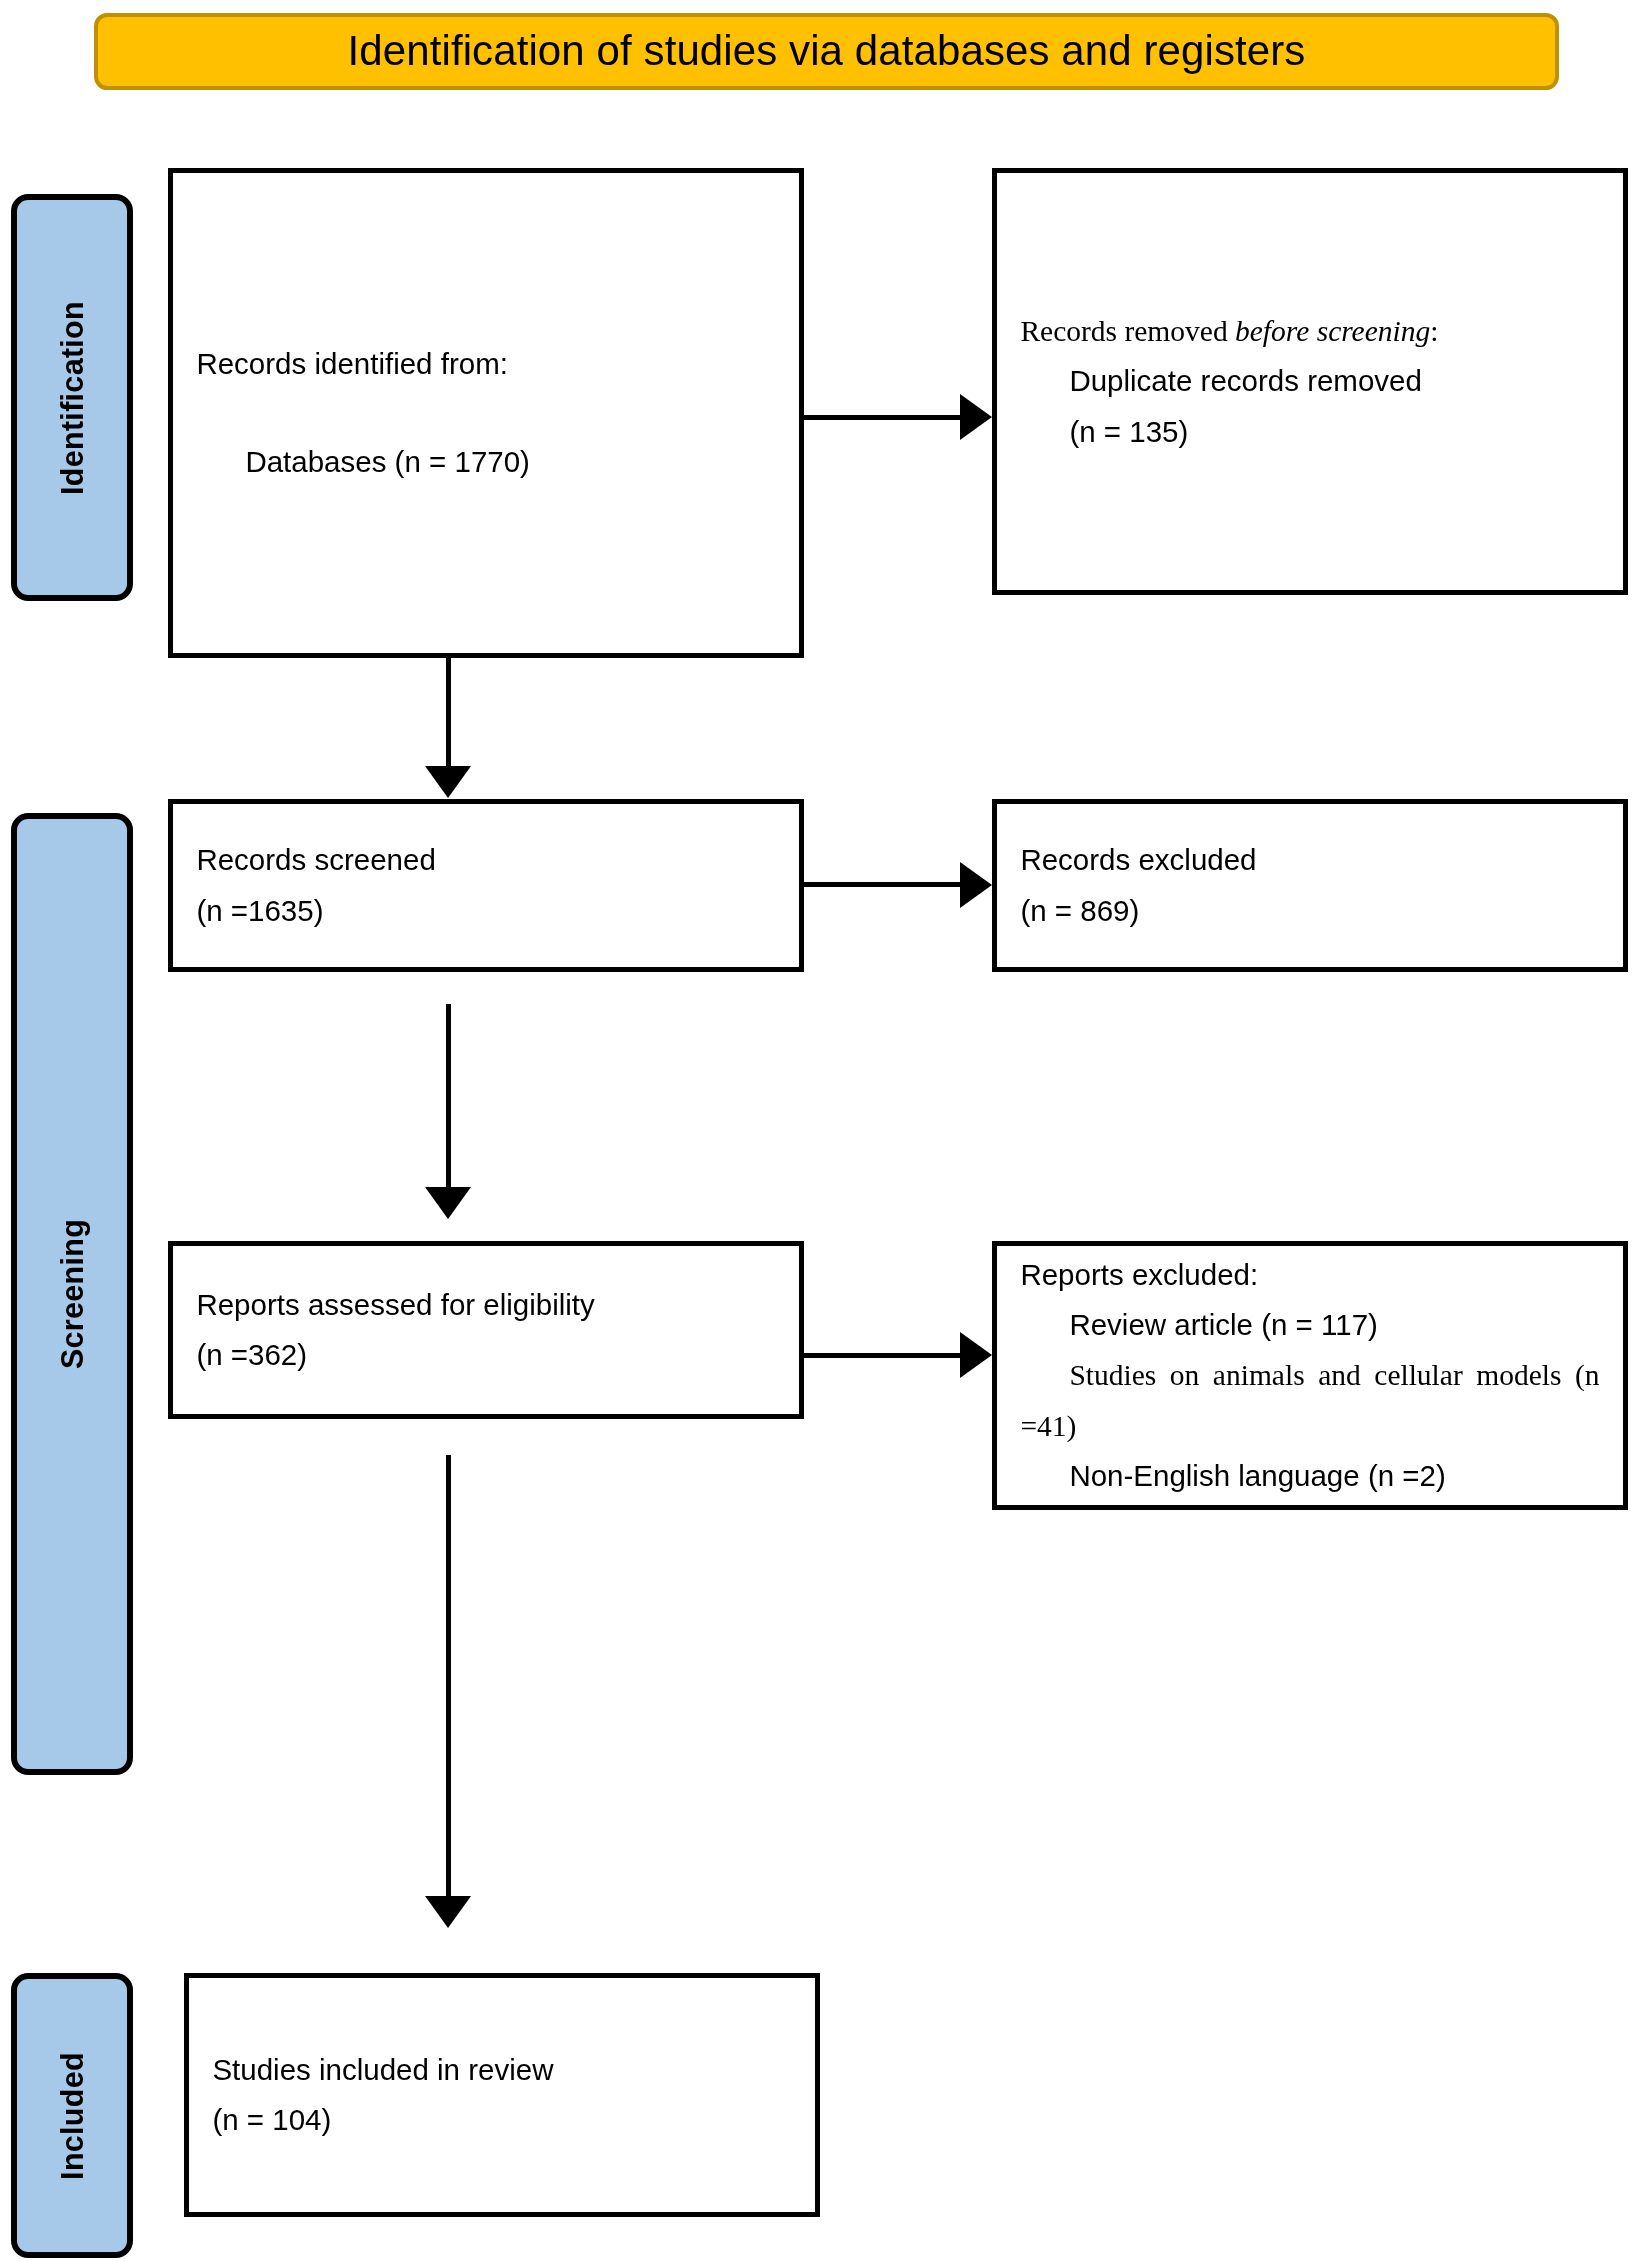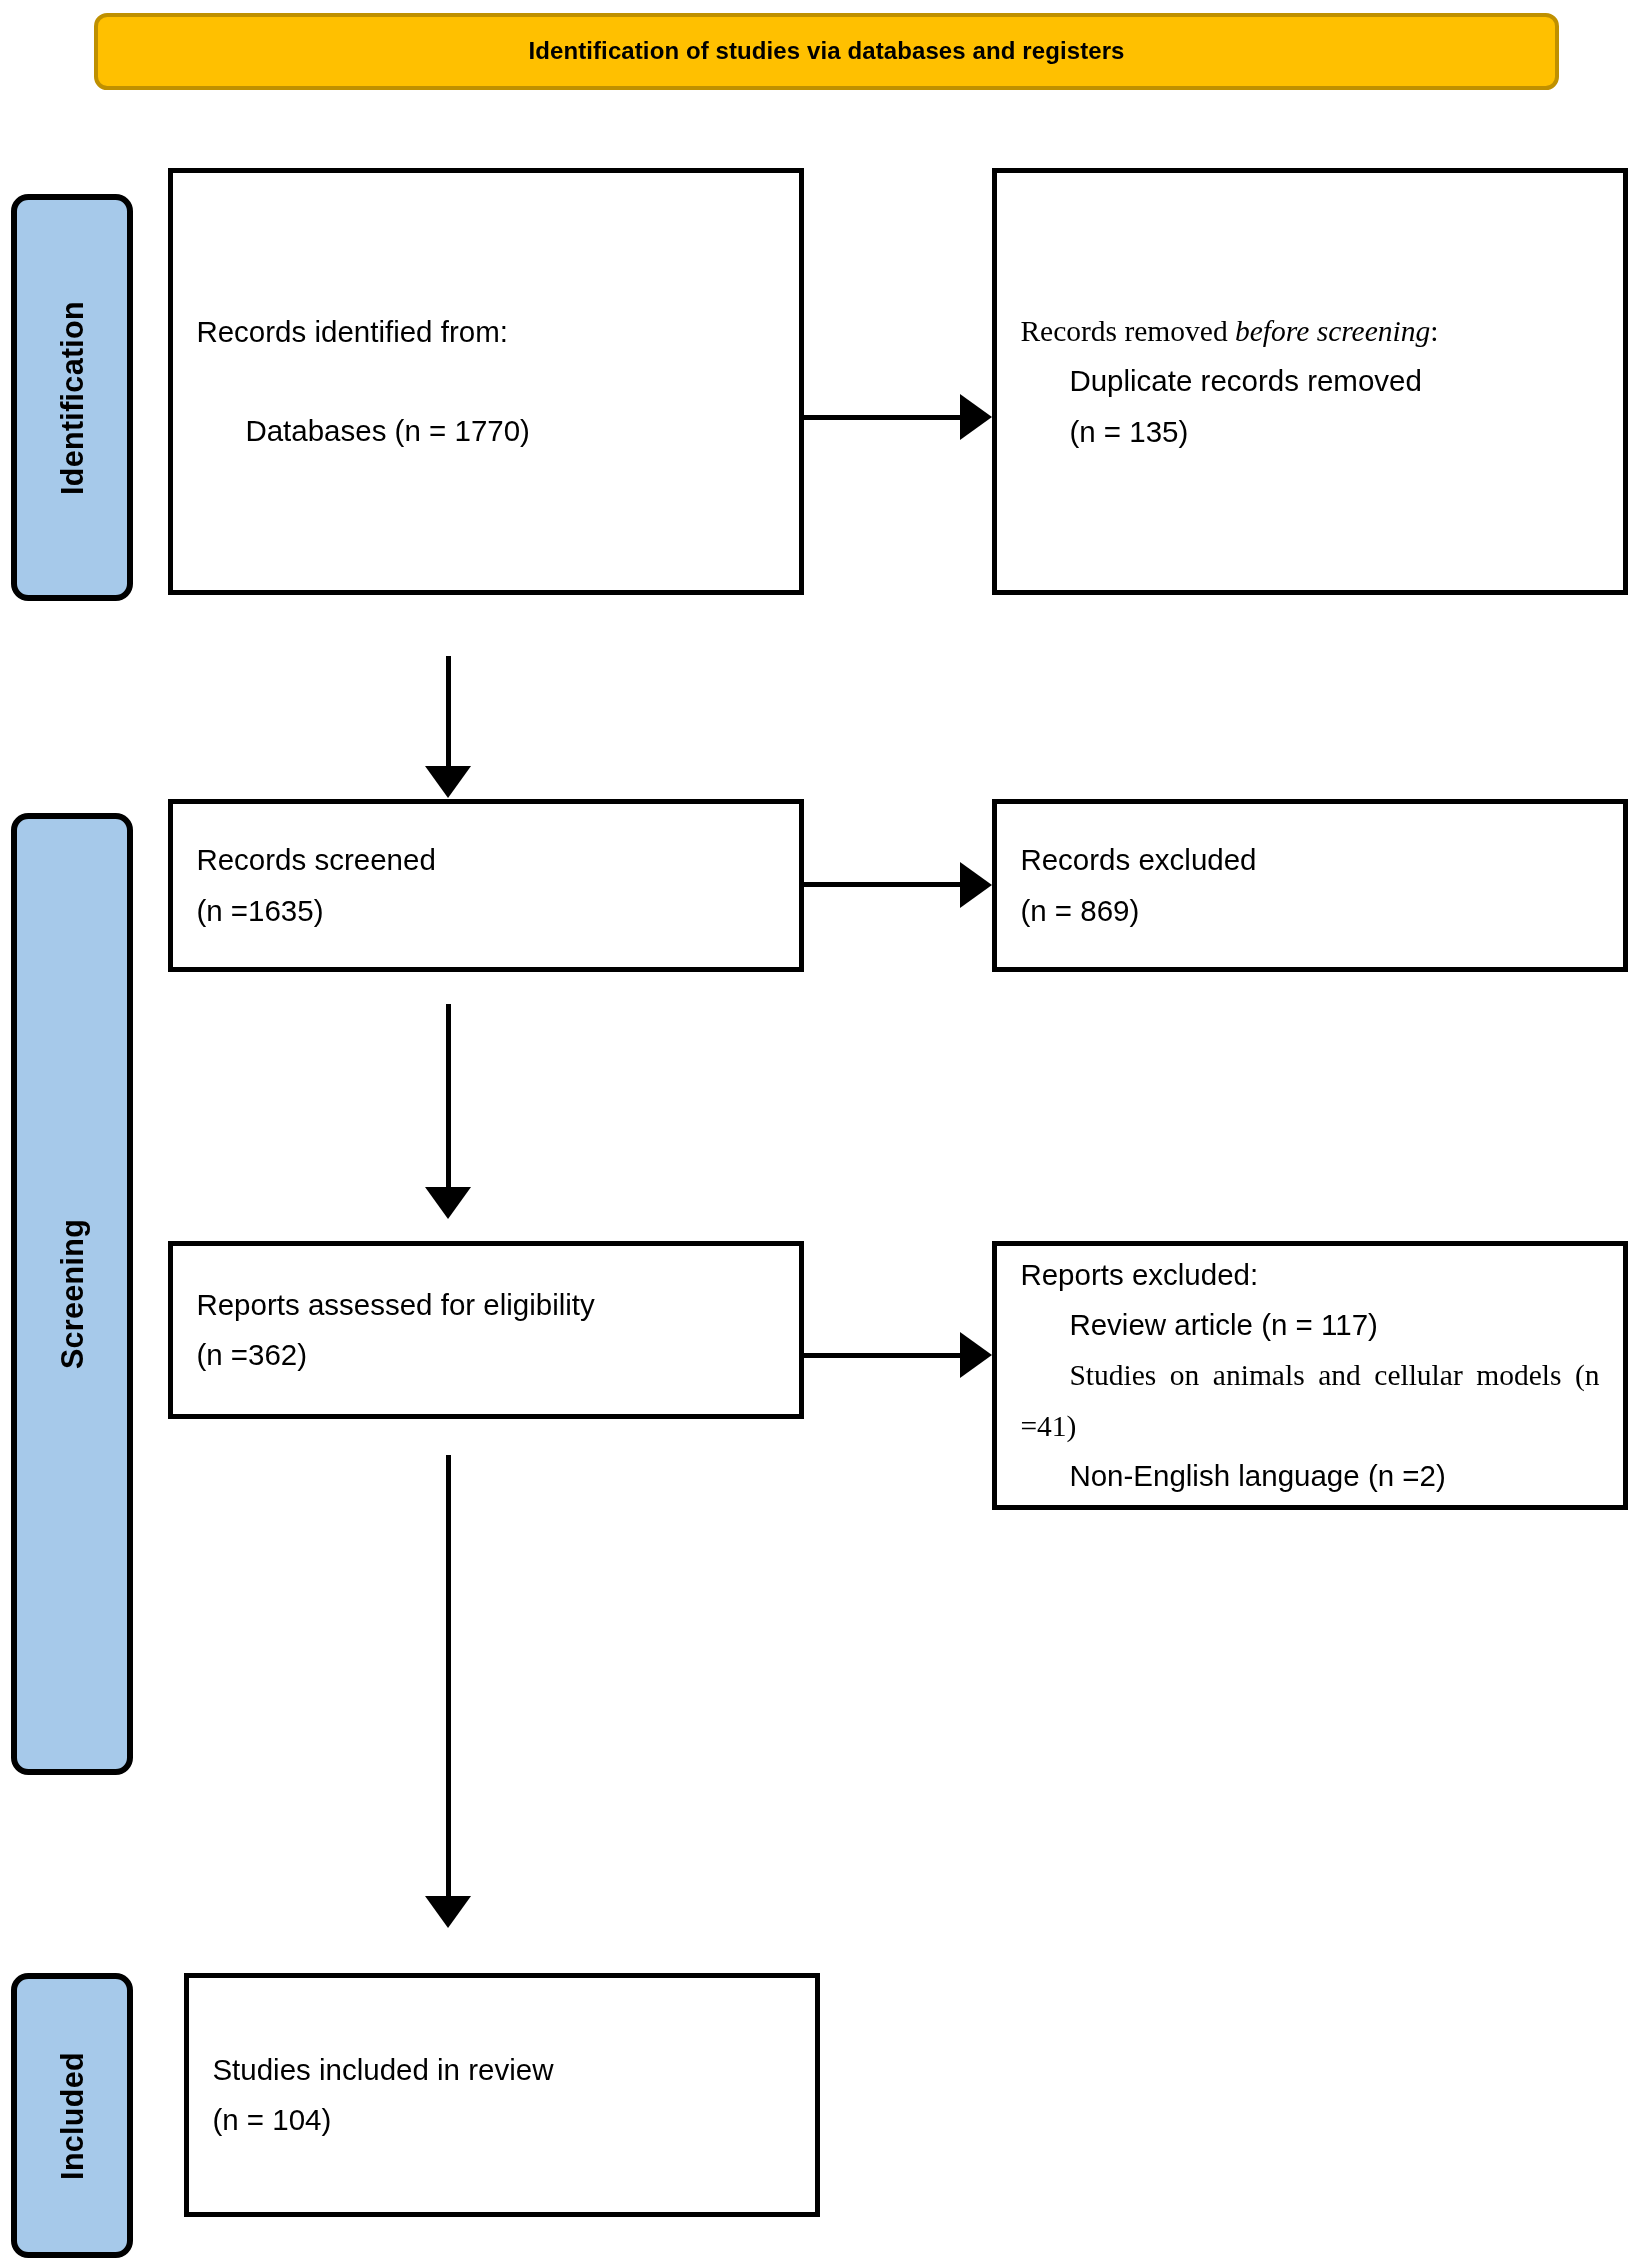--- a/index.html
+++ b/index.html
@@ -29,22 +29,22 @@
     height: 77px;
     background: #FFC000;
     border: 4.6px solid #BF9000;
     border-radius: 13.2px;
     box-sizing: border-box;
     display: flex;
     align-items: center;
     justify-content: center;
   }
   .banner-title {
-    font-size: 24px;
-    font-weight: bold;
+    font-size: 42px;
+    font-weight: normal;
     color: #000000;
     letter-spacing: 0.1px;
     text-align: center;
     line-height: 1.1;
   }
 
   
   .stage-bar {
     position: absolute;
     background: #A6C9EA;
@@ -83,21 +83,21 @@
   .box p {
     margin: 0;
     font-size: 29.5px;
     line-height: 1.70;
     color: #000000;
   }
   .box p.indent  { text-indent: 49px; }
   .box p.justify { text-align: justify; text-align-last: left; font-family: Liberation Serif, serif; }
   .box p i { font-style: italic; }
 
-  #box-identified { left: 168px;  top: 168px;  width: 636px; height: 427px; gap: 48px; }
+  #box-identified { left: 168px;  top: 168px;  width: 636px; height: 490px; gap: 48px; }
   #box-removed    { left: 992px; top: 168px;  width: 636px; height: 427px; }
   #box-screened   { left: 168px;  top: 799px; width: 636px; height: 173px; }
   #box-excluded   { left: 992px; top: 799px; width: 636px; height: 173px; }
   #box-eligible   { left: 168px;  top: 1241px; width: 636px; height: 178px; }
   #box-rep-excl   { left: 992px; top: 1241px; width: 636px; height: 269px; }
   #box-included   { left: 184px;  top: 1973px; width: 636px; height: 244px; }
 
   
   .v-line {
     position: absolute;

